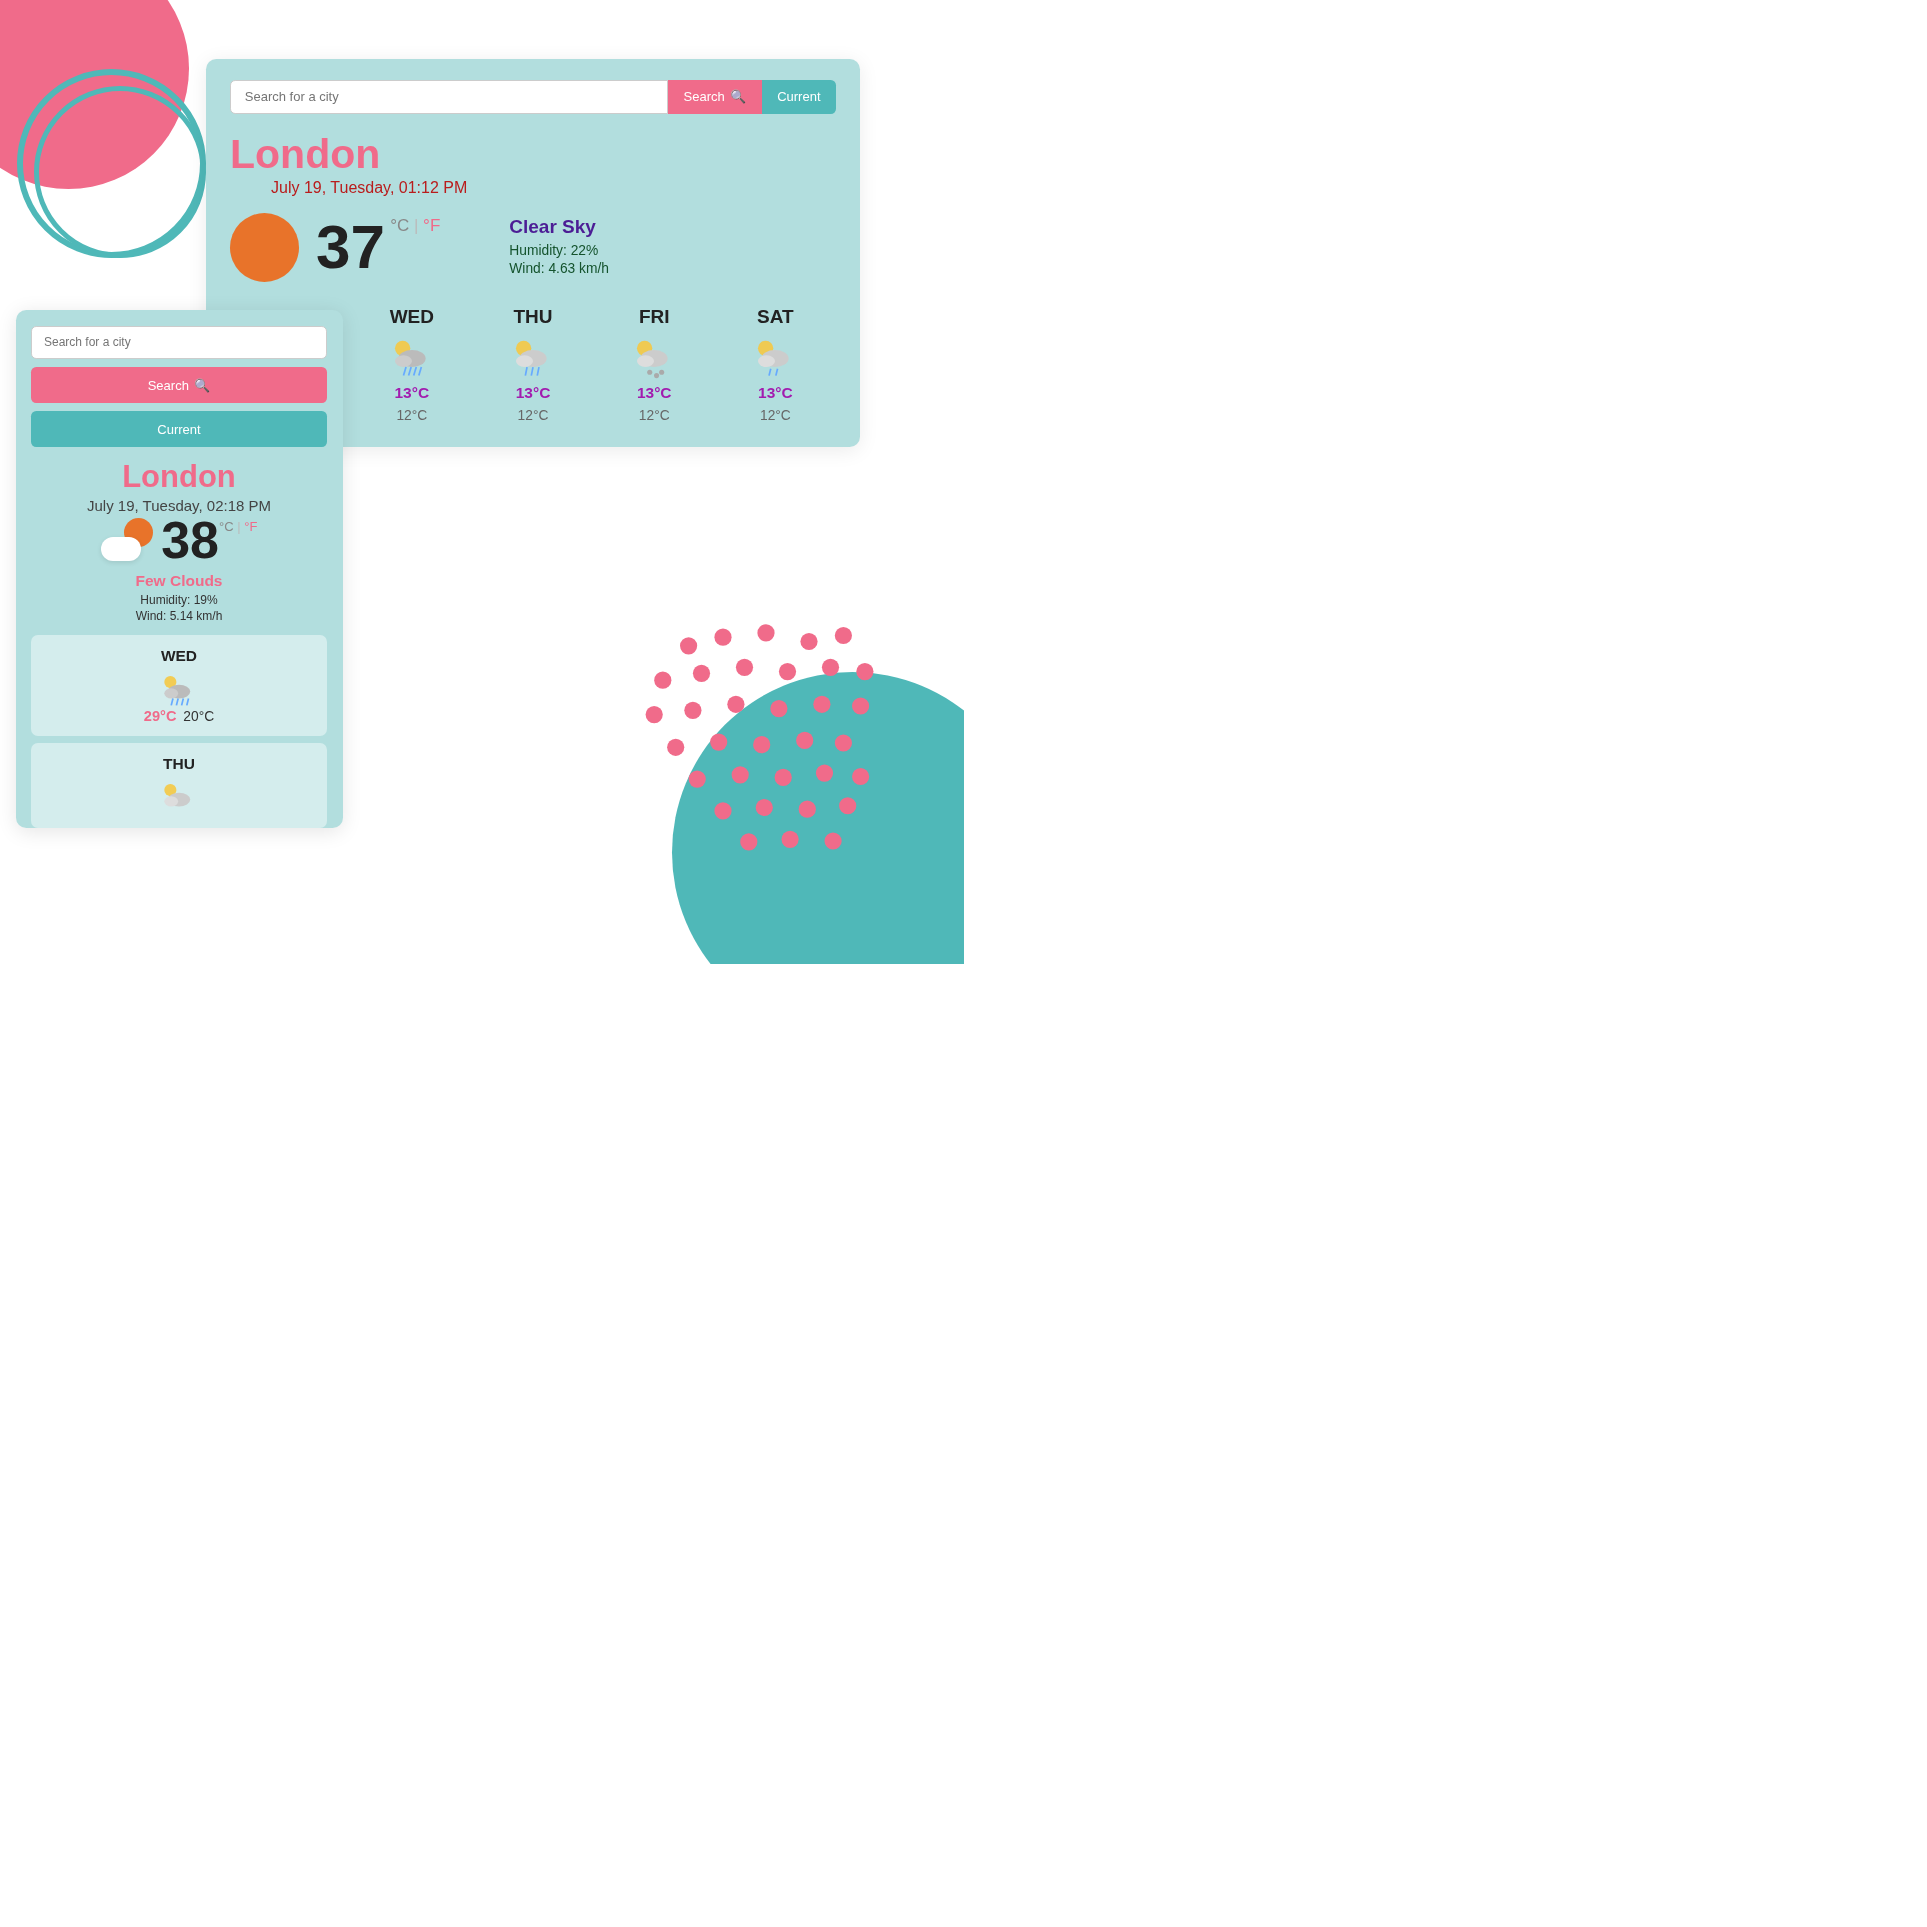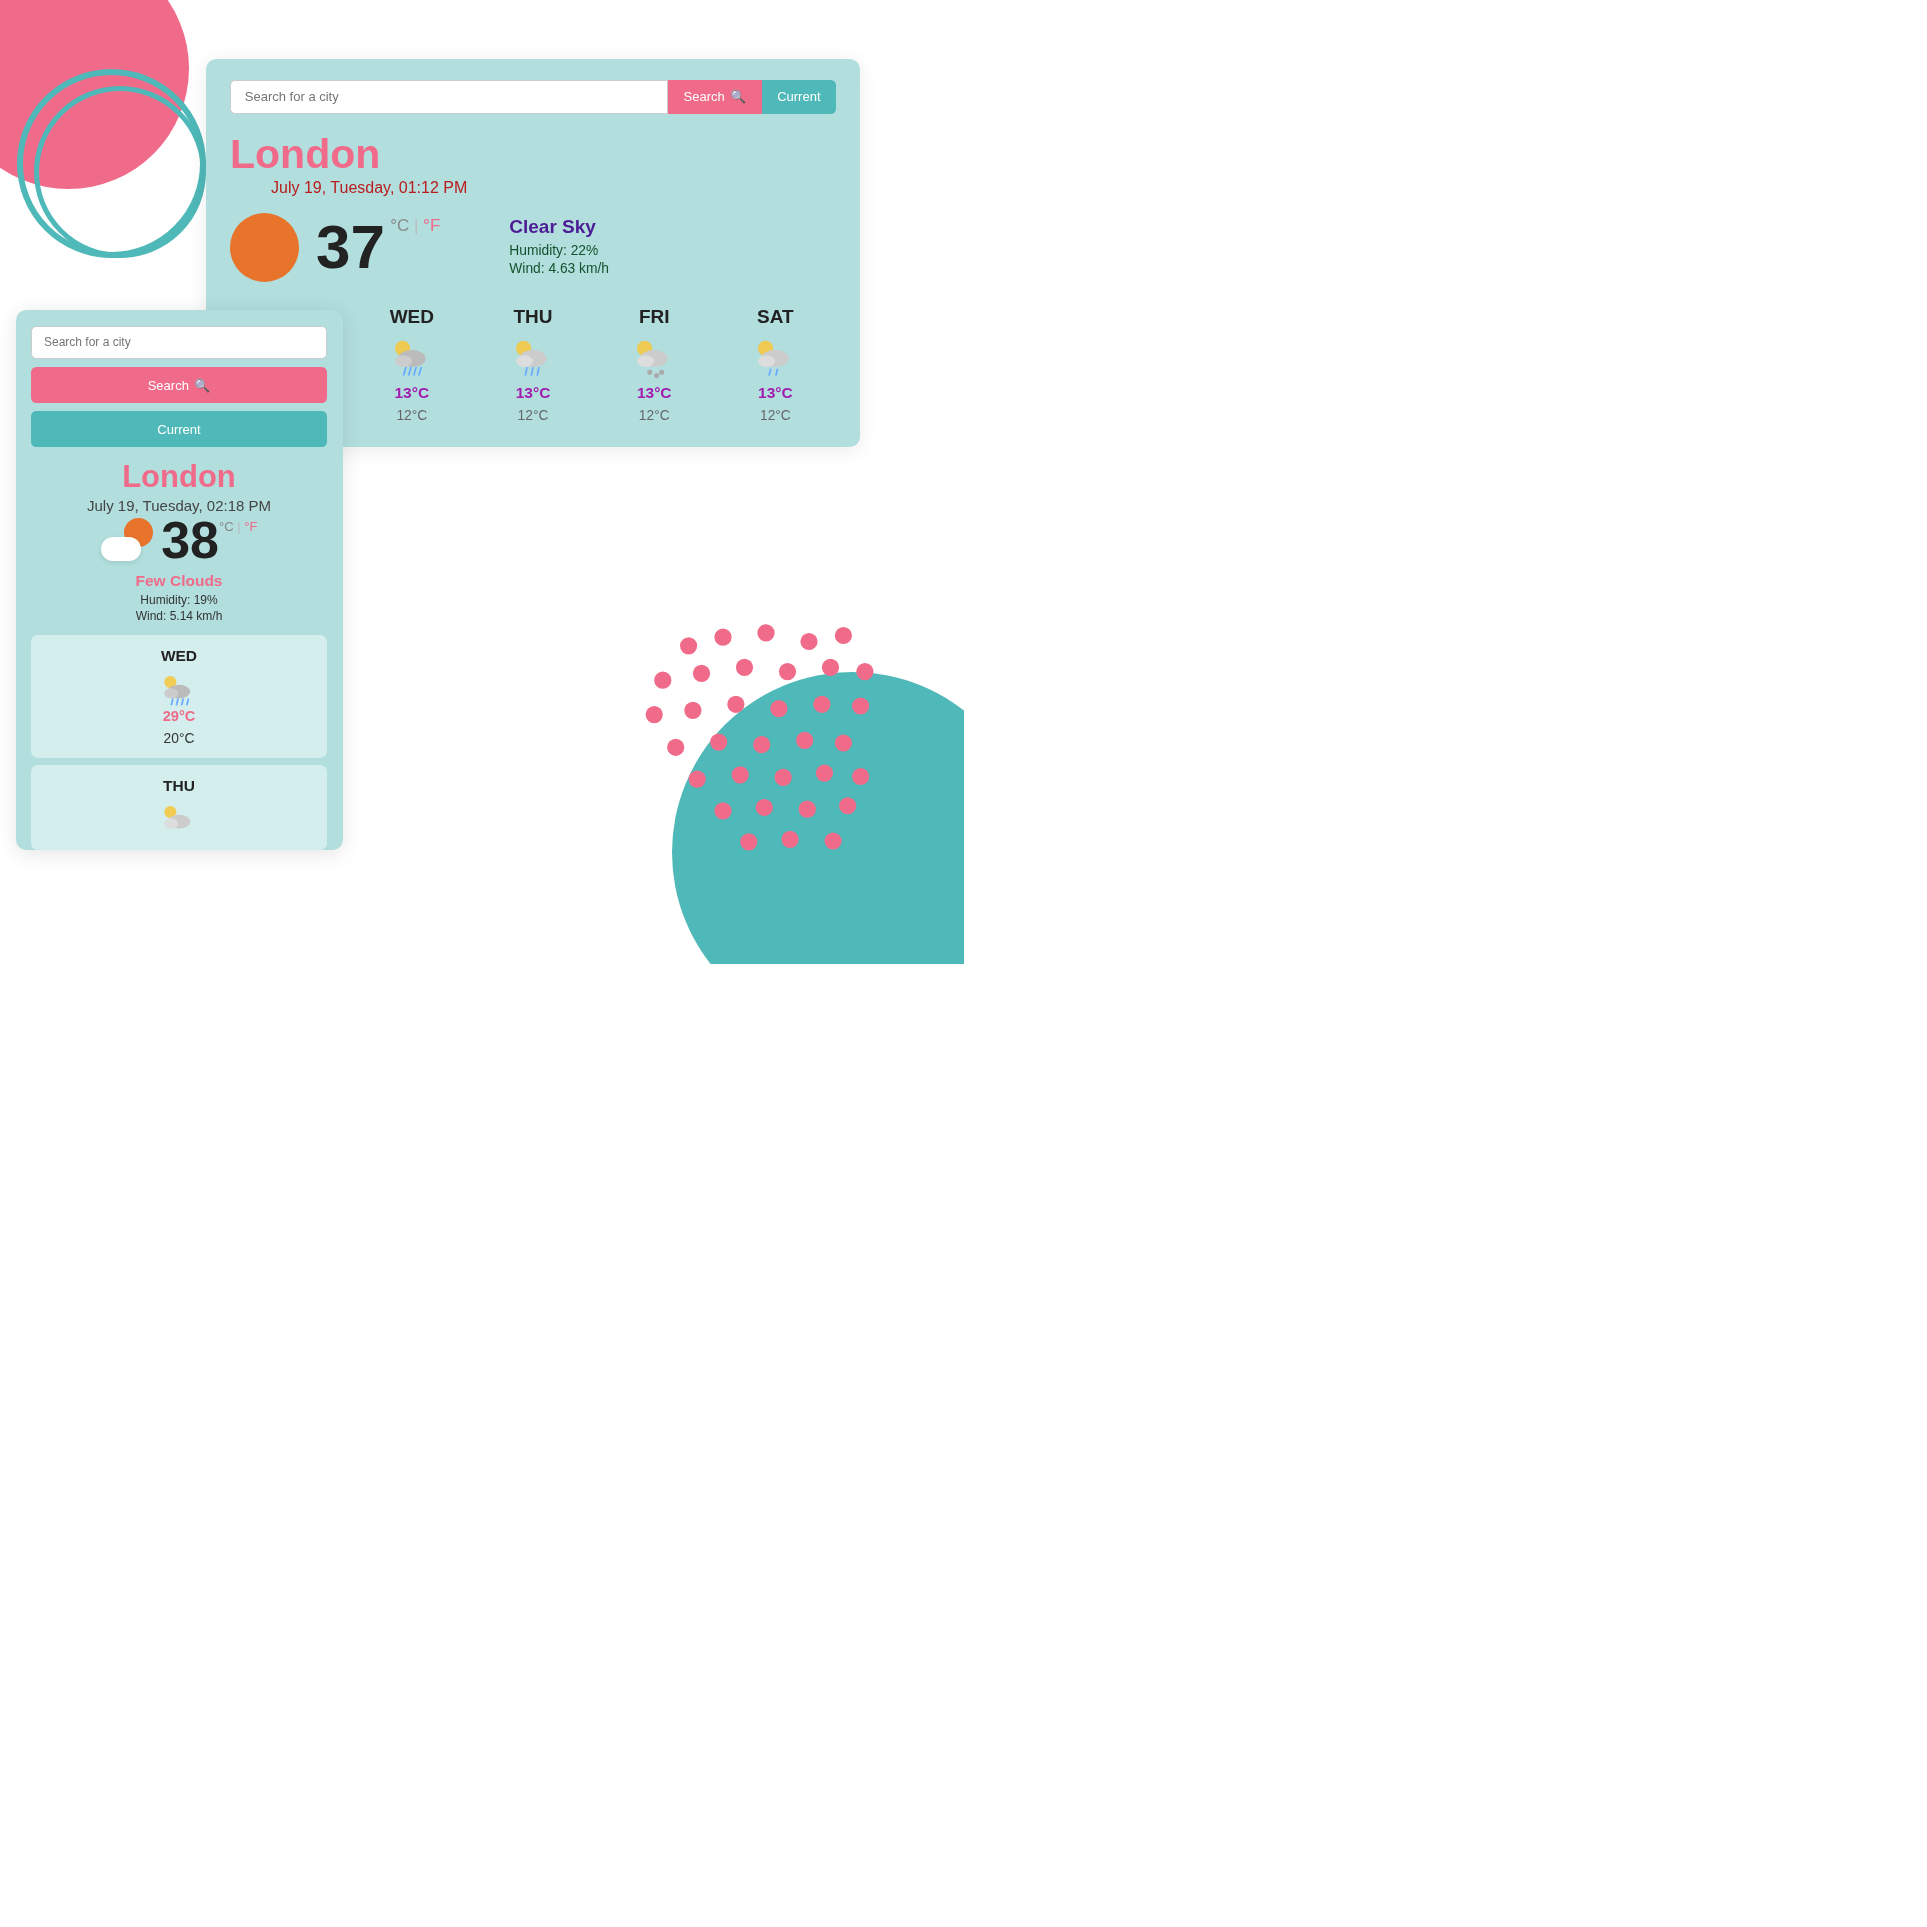--- a/index.html
+++ b/index.html
@@ -361,21 +361,20 @@
       font-size: 15.5px;
       font-weight: bold;
       color: #222;
       margin-bottom: 5.2px;
     }
 
     .small-forecast-temps {
       display: flex;
       gap: 6.9px;
       align-items: center;
-      flex-direction: column;
     }
 
     .small-forecast-high {
       font-size: 14.6px;
       font-weight: bold;
       color: #f06b8a;
     }
 
     .small-forecast-low {
       font-size: 13.8px;

